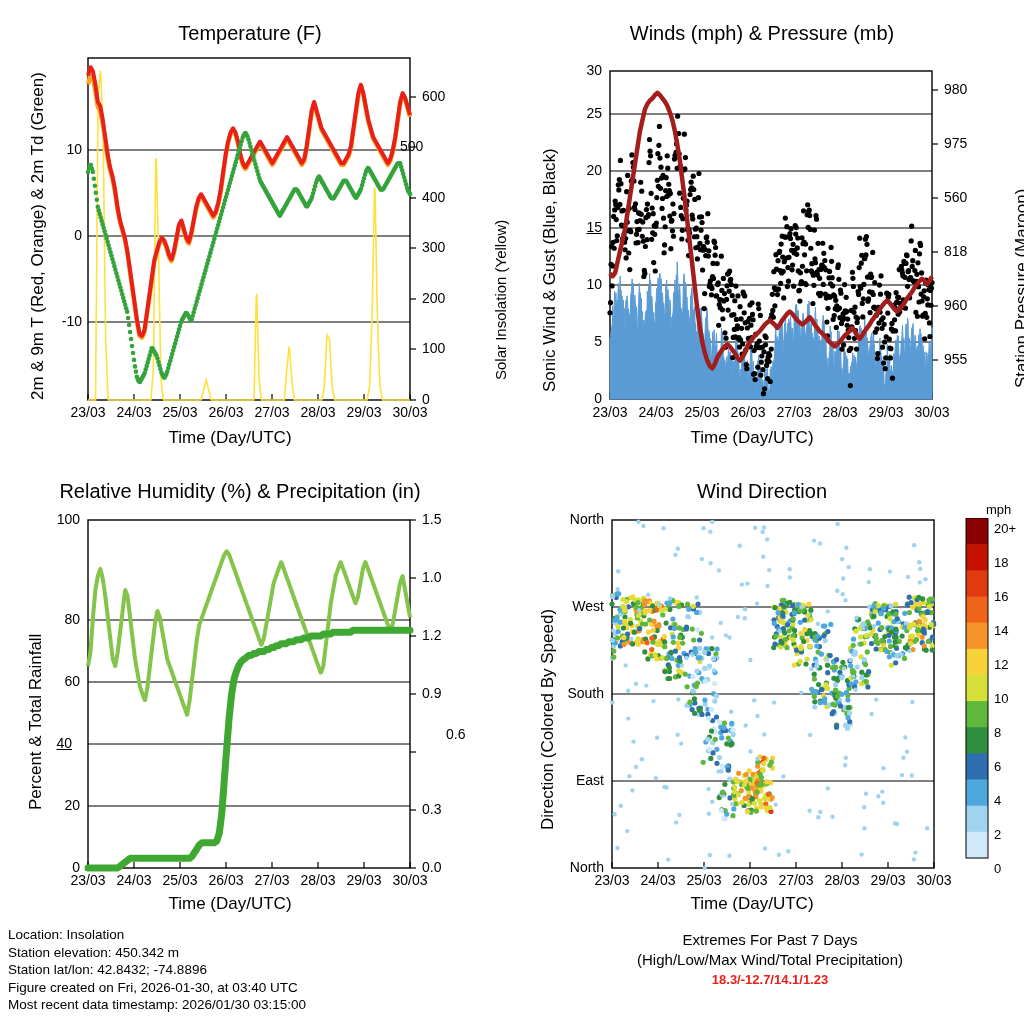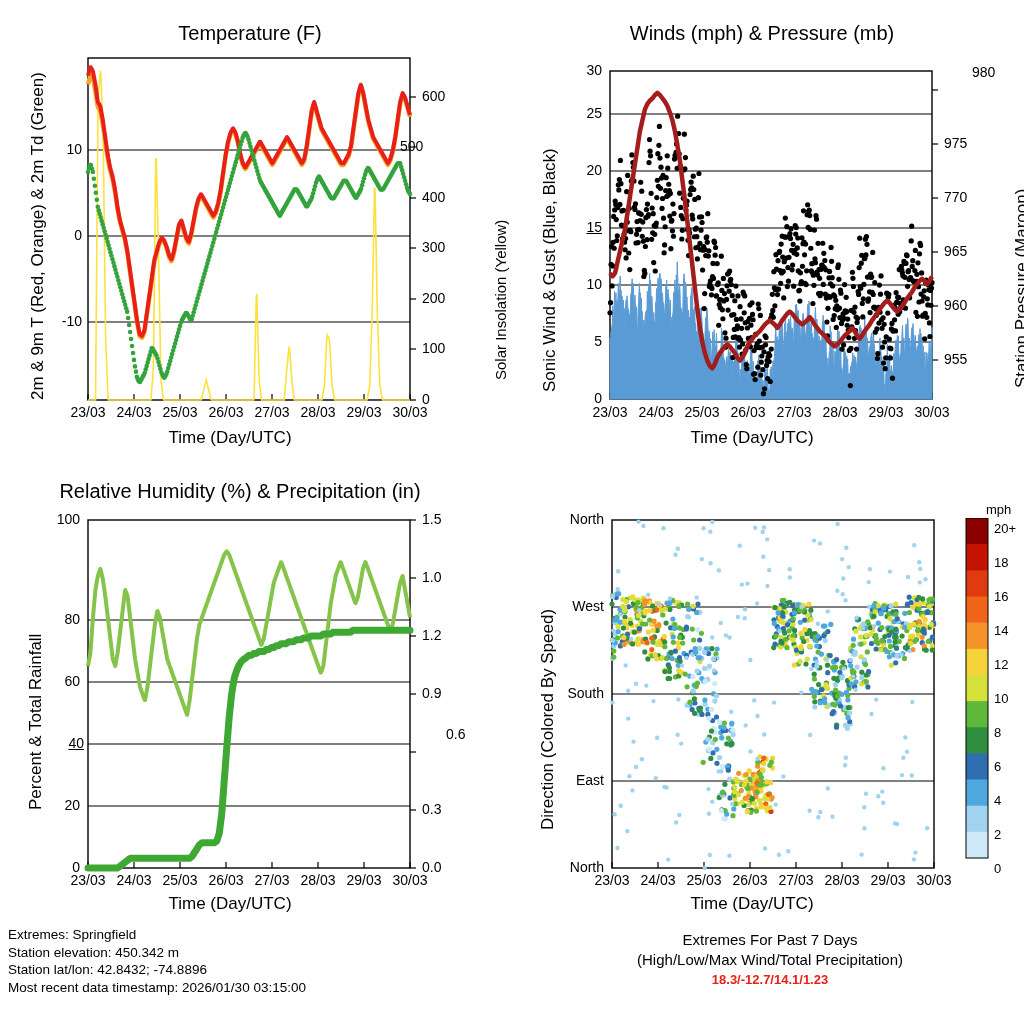--- a/index.html
+++ b/index.html
@@ -1085,24 +1085,24 @@
   <div class="tick" style="position:absolute;left:58px;top:390px;width:32px;text-align:right;">0</div>
   <div class="tick" style="position:absolute;left:58px;top:333px;width:32px;text-align:right;">5</div>
   <div class="tick" style="position:absolute;left:58px;top:276px;width:32px;text-align:right;">10</div>
   <div class="tick" style="position:absolute;left:58px;top:219px;width:32px;text-align:right;text-decoration:underline;">15</div>
   <div class="tick" style="position:absolute;left:58px;top:162px;width:32px;text-align:right;">20</div>
   <div class="tick" style="position:absolute;left:58px;top:105px;width:32px;text-align:right;">25</div>
   <div class="tick" style="position:absolute;left:58px;top:62px;width:32px;text-align:right;">30</div>
 
   <div class="tick" style="position:absolute;left:432px;top:351px;">955</div>
   <div class="tick" style="position:absolute;left:432px;top:297px;">960</div>
-  <div class="tick" style="position:absolute;left:432px;top:243px;">965</div>
-  <div class="tick" style="position:absolute;left:432px;top:189px;">770</div>
+  <div class="tick" style="position:absolute;left:432px;top:243px;">818</div>
+  <div class="tick" style="position:absolute;left:432px;top:189px;">560</div>
   <div class="tick" style="position:absolute;left:432px;top:135px;">975</div>
-  <div class="tick" style="position:absolute;left:432px;top:64px;margin-left:28px;">980</div>
+  <div class="tick" style="position:absolute;left:432px;top:81px;">980</div>
 
   <div class="tick" style="position:absolute;left:78px;top:404px;width:40px;text-align:center;">23/03</div>
   <div class="tick" style="position:absolute;left:124px;top:404px;width:40px;text-align:center;">24/03</div>
   <div class="tick" style="position:absolute;left:170px;top:404px;width:40px;text-align:center;">25/03</div>
   <div class="tick" style="position:absolute;left:216px;top:404px;width:40px;text-align:center;">26/03</div>
   <div class="tick" style="position:absolute;left:262px;top:404px;width:40px;text-align:center;">27/03</div>
   <div class="tick" style="position:absolute;left:308px;top:404px;width:40px;text-align:center;">28/03</div>
   <div class="tick" style="position:absolute;left:354px;top:404px;width:40px;text-align:center;">29/03</div>
   <div class="tick" style="position:absolute;left:400px;top:404px;width:40px;text-align:center;">30/03</div>
 </div>
@@ -1141,21 +1141,21 @@
       <line x1="410" y1="60" x2="416" y2="60"></line>
     </g>
     <g id="h-series">
         <path d="M88.00 206.16 L88.46 203.57 L88.92 200.98 L89.38 198.39 L89.84 195.80 L90.30 193.22 L90.76 188.21 L91.22 181.74 L91.69 175.26 L92.15 168.79 L92.61 162.32 L93.07 156.17 L93.53 150.99 L93.99 145.81 L94.45 140.63 L94.91 135.45 L95.37 130.28 L95.83 127.35 L96.29 124.76 L96.75 122.17 L97.21 119.58 L97.67 116.99 L98.13 115.04 L98.60 113.75 L99.06 112.45 L99.52 111.16 L99.98 109.87 L100.44 108.94 L100.90 110.89 L101.36 112.83 L101.82 114.77 L102.28 116.71 L102.74 118.65 L103.20 121.55 L103.66 124.79 L104.12 128.02 L104.58 131.26 L105.04 134.49 L105.51 137.96 L105.97 141.85 L106.43 145.73 L106.89 149.61 L107.35 153.50 L107.81 157.38 L108.27 161.26 L108.73 165.15 L109.19 169.03 L109.65 172.91 L110.11 176.80 L110.57 180.68 L111.03 184.56 L111.49 188.45 L111.95 192.33 L112.41 196.21 L112.88 199.50 L113.34 200.79 L113.80 202.09 L114.26 203.38 L114.72 204.68 L115.18 205.97 L115.64 203.95 L116.10 201.36 L116.56 198.77 L117.02 196.18 L117.48 193.59 L117.94 190.39 L118.40 186.50 L118.86 182.62 L119.32 178.74 L119.79 174.85 L120.25 170.97 L120.71 167.09 L121.17 163.21 L121.63 159.32 L122.09 155.44 L122.55 151.56 L123.01 147.67 L123.47 143.79 L123.93 139.91 L124.39 136.02 L124.85 132.14 L125.31 130.05 L125.77 131.34 L126.23 132.64 L126.70 133.93 L127.16 135.23 L127.62 136.52 L128.08 140.32 L128.54 144.21 L129.00 148.09 L129.46 151.97 L129.92 155.86 L130.38 159.74 L130.84 163.62 L131.30 167.51 L131.76 171.39 L132.22 175.27 L132.68 179.16 L133.14 183.04 L133.61 186.92 L134.07 190.81 L134.53 194.69 L134.99 198.57 L135.45 201.37 L135.91 203.96 L136.37 206.55 L136.83 209.14 L137.29 211.73 L137.75 214.31 L138.21 216.90 L138.67 219.49 L139.13 222.08 L139.59 224.67 L140.05 227.15 L140.52 228.44 L140.98 229.74 L141.44 231.03 L141.90 232.33 L142.36 233.62 L142.82 234.92 L143.28 236.21 L143.74 237.50 L144.20 238.80 L144.66 240.09 L145.12 240.10 L145.58 237.51 L146.04 234.93 L146.50 232.34 L146.96 229.75 L147.42 227.16 L147.89 223.34 L148.35 219.45 L148.81 215.57 L149.27 211.69 L149.73 207.80 L150.19 203.92 L150.65 200.04 L151.11 196.15 L151.57 192.27 L152.03 188.39 L152.49 184.50 L152.95 180.62 L153.41 176.74 L153.87 172.85 L154.33 168.97 L154.80 165.09 L155.26 162.27 L155.72 159.68 L156.18 157.09 L156.64 154.50 L157.10 151.91 L157.56 151.06 L158.02 152.35 L158.48 153.65 L158.94 154.94 L159.40 156.24 L159.86 157.62 L160.32 160.21 L160.78 162.80 L161.24 165.39 L161.71 167.97 L162.17 170.56 L162.63 173.15 L163.09 175.74 L163.55 178.33 L164.01 180.92 L164.47 183.51 L164.93 186.10 L165.39 188.69 L165.85 191.27 L166.31 193.86 L166.77 196.45 L167.23 199.04 L167.69 200.41 L168.15 201.71 L168.62 203.00 L169.08 204.30 L169.54 205.59 L170.00 206.89 L170.46 208.18 L170.92 209.48 L171.38 210.77 L171.84 212.06 L172.30 213.36 L172.76 214.65 L173.22 215.95 L173.68 217.24 L174.14 218.54 L174.60 219.83 L175.06 221.13 L175.53 222.42 L175.99 223.71 L176.45 225.01 L176.91 226.30 L177.37 227.60 L177.83 228.89 L178.29 230.19 L178.75 231.48 L179.21 232.78 L179.67 234.07 L180.13 235.36 L180.59 236.66 L181.05 237.95 L181.51 239.25 L181.97 240.54 L182.43 241.84 L182.90 243.13 L183.36 244.43 L183.82 245.72 L184.28 247.01 L184.74 248.31 L185.20 249.60 L185.66 250.90 L186.12 252.19 L186.58 253.49 L187.04 254.78 L187.50 252.49 L187.96 249.90 L188.42 247.31 L188.88 244.72 L189.34 242.13 L189.81 238.84 L190.27 234.96 L190.73 231.07 L191.19 227.19 L191.65 223.31 L192.11 219.42 L192.57 215.54 L193.03 211.66 L193.49 207.77 L193.95 203.89 L194.41 200.01 L194.87 196.12 L195.33 192.24 L195.79 188.36 L196.25 184.47 L196.72 180.59 L197.18 177.24 L197.64 174.66 L198.10 172.07 L198.56 169.48 L199.02 166.89 L199.48 164.35 L199.94 163.06 L200.40 161.76 L200.86 160.47 L201.32 159.17 L201.78 157.88 L202.24 156.58 L202.70 155.29 L203.16 153.99 L203.63 152.70 L204.09 151.41 L204.55 150.11 L205.01 148.82 L205.47 147.52 L205.93 146.23 L206.39 144.93 L206.85 143.64 L207.31 142.35 L207.77 141.05 L208.23 139.76 L208.69 138.46 L209.15 137.17 L209.61 135.87 L210.07 134.58 L210.54 133.28 L211.00 131.99 L211.46 130.70 L211.92 129.40 L212.38 128.11 L212.84 126.81 L213.30 125.52 L213.76 124.22 L214.22 122.93 L214.68 121.63 L215.14 120.34 L215.60 119.05 L216.06 117.75 L216.52 116.46 L216.98 115.16 L217.44 113.87 L217.91 112.57 L218.37 111.28 L218.83 109.98 L219.29 108.69 L219.75 107.40 L220.21 106.10 L220.67 104.81 L221.13 103.51 L221.59 102.22 L222.05 100.92 L222.51 99.63 L222.97 98.33 L223.43 97.04 L223.89 95.75 L224.35 94.63 L224.82 93.98 L225.28 93.33 L225.74 92.68 L226.20 92.04 L226.66 91.39 L227.12 91.90 L227.58 92.54 L228.04 93.19 L228.50 93.84 L228.96 94.49 L229.42 95.47 L229.88 96.76 L230.34 98.06 L230.80 99.35 L231.26 100.64 L231.73 101.94 L232.19 103.23 L232.65 104.53 L233.11 105.82 L233.57 107.12 L234.03 108.41 L234.49 109.71 L234.95 111.00 L235.41 112.29 L235.87 113.59 L236.33 114.88 L236.79 116.18 L237.25 117.47 L237.71 118.77 L238.17 120.06 L238.64 121.36 L239.10 122.65 L239.56 123.94 L240.02 125.24 L240.48 126.53 L240.94 127.83 L241.40 129.12 L241.86 130.42 L242.32 131.71 L242.78 133.01 L243.24 134.30 L243.70 135.59 L244.16 136.89 L244.62 138.18 L245.08 139.48 L245.55 140.77 L246.01 142.07 L246.47 143.36 L246.93 144.66 L247.39 145.95 L247.85 147.24 L248.31 148.54 L248.77 149.83 L249.23 151.13 L249.69 152.42 L250.15 153.72 L250.61 155.01 L251.07 156.30 L251.53 157.60 L251.99 158.89 L252.45 160.19 L252.92 161.48 L253.38 162.78 L253.84 164.07 L254.30 165.37 L254.76 166.66 L255.22 167.95 L255.68 169.25 L256.14 170.54 L256.60 171.84 L257.06 173.13 L257.52 174.43 L257.98 175.72 L258.44 177.02 L258.90 178.31 L259.36 179.60 L259.83 180.90 L260.29 182.19 L260.75 183.49 L261.21 184.78 L261.67 184.48 L262.13 183.19 L262.59 181.89 L263.05 180.60 L263.51 179.31 L263.97 177.70 L264.43 175.11 L264.89 172.52 L265.35 169.94 L265.81 167.35 L266.27 164.76 L266.74 162.17 L267.20 159.58 L267.66 156.99 L268.12 154.40 L268.58 151.81 L269.04 149.23 L269.50 146.64 L269.96 144.05 L270.42 141.46 L270.88 138.87 L271.34 136.28 L271.80 133.69 L272.26 131.10 L272.72 128.51 L273.18 125.93 L273.65 123.34 L274.11 121.69 L274.57 120.40 L275.03 119.11 L275.49 117.81 L275.95 116.52 L276.41 115.22 L276.87 113.93 L277.33 112.63 L277.79 111.34 L278.25 110.04 L278.71 108.75 L279.17 107.46 L279.63 106.16 L280.09 104.87 L280.56 103.57 L281.02 102.28 L281.48 102.54 L281.94 103.83 L282.40 105.13 L282.86 106.42 L283.32 107.71 L283.78 109.01 L284.24 110.30 L284.70 111.60 L285.16 112.89 L285.62 114.19 L286.08 115.48 L286.54 116.78 L287.00 118.07 L287.46 119.36 L287.93 120.66 L288.39 121.95 L288.85 123.25 L289.31 124.54 L289.77 125.84 L290.23 127.13 L290.69 128.43 L291.15 129.72 L291.61 131.01 L292.07 132.31 L292.53 133.60 L292.99 134.90 L293.45 136.19 L293.91 137.49 L294.37 138.78 L294.84 140.07 L295.30 141.37 L295.76 142.66 L296.22 143.96 L296.68 145.25 L297.14 146.55 L297.60 147.84 L298.06 149.14 L298.52 150.43 L298.98 151.72 L299.44 153.02 L299.90 154.31 L300.36 155.61 L300.82 156.90 L301.28 158.20 L301.75 159.49 L302.21 160.79 L302.67 162.08 L303.13 163.37 L303.59 164.67 L304.05 165.96 L304.51 167.26 L304.97 168.55 L305.43 169.85 L305.89 171.14 L306.35 172.44 L306.81 173.73 L307.27 175.02 L307.73 176.32 L308.19 177.61 L308.66 178.91 L309.12 180.20 L309.58 181.50 L310.04 182.79 L310.50 184.09 L310.96 185.38 L311.42 186.67 L311.88 187.97 L312.34 189.26 L312.80 190.56 L313.26 191.85 L313.72 193.15 L314.18 194.44 L314.64 195.73 L315.10 197.03 L315.57 198.32 L316.03 199.62 L316.49 200.91 L316.95 202.21 L317.41 203.50 L317.87 204.80 L318.33 206.09 L318.79 207.38 L319.25 208.68 L319.71 209.97 L320.17 211.27 L320.63 212.56 L321.09 212.38 L321.55 211.09 L322.01 209.79 L322.47 208.50 L322.94 207.21 L323.40 205.41 L323.86 201.53 L324.32 197.65 L324.78 193.76 L325.24 189.88 L325.70 186.00 L326.16 182.11 L326.62 178.23 L327.08 174.35 L327.54 170.46 L328.00 166.58 L328.46 162.70 L328.92 158.81 L329.38 154.93 L329.85 151.05 L330.31 147.16 L330.77 143.36 L331.23 140.77 L331.69 138.18 L332.15 135.59 L332.61 133.01 L333.07 130.42 L333.53 127.83 L333.99 125.24 L334.45 122.65 L334.91 120.06 L335.37 117.47 L335.83 115.28 L336.29 113.99 L336.76 112.69 L337.22 111.40 L337.68 110.10 L338.14 108.81 L338.60 107.52 L339.06 106.22 L339.52 104.93 L339.98 103.63 L340.44 102.34 L340.90 102.48 L341.36 103.77 L341.82 105.07 L342.28 106.36 L342.74 107.65 L343.20 108.95 L343.67 110.24 L344.13 111.54 L344.59 112.83 L345.05 114.13 L345.51 115.42 L345.97 116.72 L346.43 118.01 L346.89 119.30 L347.35 120.60 L347.81 121.89 L348.27 123.19 L348.73 124.48 L349.19 125.78 L349.65 127.07 L350.11 128.37 L350.58 129.66 L351.04 130.95 L351.50 132.25 L351.96 133.54 L352.42 134.84 L352.88 136.13 L353.34 137.43 L353.80 138.72 L354.26 140.02 L354.72 141.31 L355.18 142.60 L355.64 143.14 L356.10 141.85 L356.56 140.55 L357.02 139.26 L357.48 137.96 L357.95 136.67 L358.41 134.19 L358.87 131.60 L359.33 129.01 L359.79 126.42 L360.25 123.83 L360.71 121.25 L361.17 118.66 L361.63 116.07 L362.09 113.48 L362.55 110.89 L363.01 108.51 L363.47 107.22 L363.93 105.92 L364.39 104.63 L364.86 103.33 L365.32 102.04 L365.78 102.78 L366.24 104.07 L366.70 105.36 L367.16 106.66 L367.62 107.95 L368.08 109.25 L368.54 110.54 L369.00 111.84 L369.46 113.13 L369.92 114.43 L370.38 115.72 L370.84 117.01 L371.30 118.31 L371.77 119.60 L372.23 120.90 L372.69 122.19 L373.15 123.49 L373.61 124.78 L374.07 126.08 L374.53 127.37 L374.99 128.66 L375.45 129.96 L375.91 131.25 L376.37 132.55 L376.83 133.84 L377.29 135.14 L377.75 136.43 L378.21 137.72 L378.68 139.02 L379.14 140.31 L379.60 141.61 L380.06 142.90 L380.52 144.20 L380.98 145.49 L381.44 146.79 L381.90 148.08 L382.36 149.37 L382.82 150.67 L383.28 151.96 L383.74 153.26 L384.20 154.55 L384.66 155.85 L385.12 157.14 L385.59 158.44 L386.05 159.73 L386.51 161.02 L386.97 162.32 L387.43 163.61 L387.89 164.91 L388.35 166.20 L388.81 167.50 L389.27 168.79 L389.73 170.09 L390.19 171.34 L390.65 170.05 L391.11 168.75 L391.57 167.46 L392.03 166.16 L392.49 164.87 L392.96 162.75 L393.42 160.16 L393.88 157.57 L394.34 154.98 L394.80 152.39 L395.26 149.80 L395.72 147.21 L396.18 144.63 L396.64 142.04 L397.10 139.45 L397.56 136.86 L398.02 134.27 L398.48 131.68 L398.94 129.09 L399.40 126.50 L399.87 123.91 L400.33 121.98 L400.79 120.69 L401.25 119.39 L401.71 118.10 L402.17 116.81 L402.63 116.02 L403.09 118.61 L403.55 121.20 L404.01 123.79 L404.47 126.37 L404.93 128.96 L405.39 131.55 L405.85 134.14 L406.31 136.73 L406.78 139.32 L407.24 141.91 L407.70 144.50 L408.16 147.08 L408.62 149.67 L409.08 152.26 L409.54 154.85 L410.00 157.44" fill="none" stroke="#84c44a" stroke-width="4" stroke-linejoin="round"></path>
         <path d="M88.00 408.00 L88.46 408.00 L88.92 408.00 L89.38 408.00 L89.84 408.00 L90.30 408.00 L90.76 408.00 L91.22 408.00 L91.69 408.00 L92.15 408.00 L92.61 408.00 L93.07 408.00 L93.53 408.00 L93.99 408.00 L94.45 408.00 L94.91 408.00 L95.37 408.00 L95.83 408.00 L96.29 408.00 L96.75 408.00 L97.21 408.00 L97.67 408.00 L98.13 408.00 L98.60 408.00 L99.06 408.00 L99.52 408.00 L99.98 408.00 L100.44 408.00 L100.90 408.00 L101.36 408.00 L101.82 408.00 L102.28 408.00 L102.74 408.00 L103.20 408.00 L103.66 408.00 L104.12 408.00 L104.58 408.00 L105.04 408.00 L105.51 408.00 L105.97 408.00 L106.43 408.00 L106.89 408.00 L107.35 408.00 L107.81 408.00 L108.27 408.00 L108.73 408.00 L109.19 408.00 L109.65 408.00 L110.11 408.00 L110.57 408.00 L111.03 408.00 L111.49 408.00 L111.95 408.00 L112.41 408.00 L112.88 408.00 L113.34 408.00 L113.80 408.00 L114.26 408.00 L114.72 408.00 L115.18 408.00 L115.64 408.00 L116.10 408.00 L116.56 408.00 L117.02 408.00 L117.48 408.00 L117.94 407.83 L118.40 407.47 L118.86 407.11 L119.32 406.75 L119.79 406.39 L120.25 406.03 L120.71 405.67 L121.17 405.31 L121.63 404.95 L122.09 404.59 L122.55 404.23 L123.01 403.87 L123.47 403.51 L123.93 403.15 L124.39 402.79 L124.85 402.44 L125.31 402.08 L125.77 401.72 L126.23 401.36 L126.70 401.00 L127.16 400.64 L127.62 400.28 L128.08 399.92 L128.54 399.56 L129.00 399.20 L129.46 398.84 L129.92 398.48 L130.38 398.33 L130.84 398.33 L131.30 398.33 L131.76 398.33 L132.22 398.33 L132.68 398.33 L133.14 398.33 L133.61 398.33 L134.07 398.33 L134.53 398.33 L134.99 398.33 L135.45 398.33 L135.91 398.33 L136.37 398.33 L136.83 398.33 L137.29 398.33 L137.75 398.33 L138.21 398.33 L138.67 398.33 L139.13 398.33 L139.59 398.33 L140.05 398.33 L140.52 398.33 L140.98 398.33 L141.44 398.33 L141.90 398.33 L142.36 398.33 L142.82 398.33 L143.28 398.33 L143.74 398.33 L144.20 398.33 L144.66 398.33 L145.12 398.33 L145.58 398.33 L146.04 398.33 L146.50 398.33 L146.96 398.33 L147.42 398.33 L147.89 398.33 L148.35 398.33 L148.81 398.33 L149.27 398.33 L149.73 398.33 L150.19 398.33 L150.65 398.33 L151.11 398.33 L151.57 398.33 L152.03 398.33 L152.49 398.33 L152.95 398.33 L153.41 398.33 L153.87 398.33 L154.33 398.33 L154.80 398.33 L155.26 398.33 L155.72 398.33 L156.18 398.33 L156.64 398.33 L157.10 398.33 L157.56 398.33 L158.02 398.33 L158.48 398.33 L158.94 398.33 L159.40 398.33 L159.86 398.33 L160.32 398.33 L160.78 398.33 L161.24 398.33 L161.71 398.33 L162.17 398.33 L162.63 398.33 L163.09 398.33 L163.55 398.33 L164.01 398.33 L164.47 398.33 L164.93 398.33 L165.39 398.33 L165.85 398.33 L166.31 398.33 L166.77 398.33 L167.23 398.33 L167.69 398.33 L168.15 398.33 L168.62 398.33 L169.08 398.33 L169.54 398.33 L170.00 398.33 L170.46 398.33 L170.92 398.33 L171.38 398.33 L171.84 398.33 L172.30 398.33 L172.76 398.33 L173.22 398.33 L173.68 398.33 L174.14 398.33 L174.60 398.33 L175.06 398.33 L175.53 398.33 L175.99 398.33 L176.45 398.33 L176.91 398.33 L177.37 398.33 L177.83 398.33 L178.29 398.33 L178.75 398.33 L179.21 398.33 L179.67 398.33 L180.13 398.33 L180.59 398.33 L181.05 398.33 L181.51 398.33 L181.97 398.33 L182.43 398.33 L182.90 398.33 L183.36 398.33 L183.82 398.33 L184.28 398.33 L184.74 398.33 L185.20 398.33 L185.66 398.33 L186.12 398.33 L186.58 398.33 L187.04 398.33 L187.50 398.33 L187.96 398.33 L188.42 398.33 L188.88 398.33 L189.34 398.33 L189.81 398.14 L190.27 397.78 L190.73 397.42 L191.19 397.06 L191.65 396.70 L192.11 396.28 L192.57 395.56 L193.03 394.84 L193.49 394.12 L193.95 393.40 L194.41 392.68 L194.87 391.96 L195.33 391.24 L195.79 390.53 L196.25 389.81 L196.72 389.09 L197.18 388.37 L197.64 387.65 L198.10 386.93 L198.56 386.21 L199.02 385.49 L199.48 384.79 L199.94 384.43 L200.40 384.07 L200.86 383.71 L201.32 383.35 L201.78 382.99 L202.24 382.87 L202.70 382.87 L203.16 382.87 L203.63 382.87 L204.09 382.87 L204.55 382.87 L205.01 382.87 L205.47 382.87 L205.93 382.87 L206.39 382.87 L206.85 382.87 L207.31 382.87 L207.77 382.87 L208.23 382.87 L208.69 382.87 L209.15 382.87 L209.61 382.87 L210.07 382.87 L210.54 382.87 L211.00 382.87 L211.46 382.87 L211.92 382.87 L212.38 382.87 L212.84 382.87 L213.30 382.87 L213.76 382.87 L214.22 382.87 L214.68 382.59 L215.14 382.23 L215.60 381.87 L216.06 381.51 L216.52 381.15 L216.98 380.36 L217.44 378.92 L217.91 377.48 L218.37 376.04 L218.83 374.61 L219.29 373.12 L219.75 369.52 L220.21 365.93 L220.67 362.33 L221.13 358.73 L221.59 355.14 L222.05 349.92 L222.51 343.80 L222.97 337.69 L223.43 331.58 L223.89 325.47 L224.35 319.35 L224.82 313.24 L225.28 307.13 L225.74 301.02 L226.20 294.90 L226.66 288.79 L227.12 283.00 L227.58 277.25 L228.04 271.49 L228.50 265.74 L228.96 259.99 L229.42 254.98 L229.88 250.66 L230.34 246.35 L230.80 242.03 L231.26 237.72 L231.73 233.60 L232.19 230.73 L232.65 227.85 L233.11 224.97 L233.57 222.10 L234.03 219.22 L234.49 217.44 L234.95 216.00 L235.41 214.56 L235.87 213.12 L236.33 211.69 L236.79 210.39 L237.25 209.31 L237.71 208.23 L238.17 207.15 L238.64 206.07 L239.10 204.99 L239.56 204.28 L240.02 203.56 L240.48 202.84 L240.94 202.12 L241.40 201.40 L241.86 200.91 L242.32 200.55 L242.78 200.19 L243.24 199.83 L243.70 199.47 L244.16 199.11 L244.62 198.75 L245.08 198.39 L245.55 198.03 L246.01 197.67 L246.47 197.31 L246.93 196.95 L247.39 196.59 L247.85 196.23 L248.31 195.87 L248.77 195.51 L249.23 195.33 L249.69 195.33 L250.15 195.33 L250.61 195.33 L251.07 195.33 L251.53 195.29 L251.99 194.93 L252.45 194.57 L252.92 194.21 L253.38 193.85 L253.84 193.49 L254.30 193.40 L254.76 193.40 L255.22 193.40 L255.68 193.40 L256.14 193.40 L256.60 193.27 L257.06 192.91 L257.52 192.55 L257.98 192.19 L258.44 191.83 L258.90 191.47 L259.36 191.47 L259.83 191.47 L260.29 191.47 L260.75 191.47 L261.21 191.47 L261.67 191.47 L262.13 191.47 L262.59 191.47 L263.05 191.47 L263.51 191.47 L263.97 191.38 L264.43 191.02 L264.89 190.66 L265.35 190.30 L265.81 189.94 L266.27 189.58 L266.74 189.53 L267.20 189.53 L267.66 189.53 L268.12 189.53 L268.58 189.53 L269.04 189.36 L269.50 189.00 L269.96 188.64 L270.42 188.28 L270.88 187.92 L271.34 187.60 L271.80 187.60 L272.26 187.60 L272.72 187.60 L273.18 187.60 L273.65 187.60 L274.11 187.34 L274.57 186.98 L275.03 186.62 L275.49 186.26 L275.95 185.90 L276.41 185.67 L276.87 185.67 L277.33 185.67 L277.79 185.67 L278.25 185.67 L278.71 185.67 L279.17 185.32 L279.63 184.96 L280.09 184.60 L280.56 184.24 L281.02 183.88 L281.48 183.73 L281.94 183.73 L282.40 183.73 L282.86 183.73 L283.32 183.73 L283.78 183.73 L284.24 183.73 L284.70 183.73 L285.16 183.73 L285.62 183.73 L286.08 183.73 L286.54 183.43 L287.00 183.07 L287.46 182.71 L287.93 182.35 L288.39 181.99 L288.85 181.80 L289.31 181.80 L289.77 181.80 L290.23 181.80 L290.69 181.80 L291.15 181.80 L291.61 181.80 L292.07 181.80 L292.53 181.80 L292.99 181.80 L293.45 181.80 L293.91 181.54 L294.37 181.18 L294.84 180.82 L295.30 180.46 L295.76 180.10 L296.22 179.87 L296.68 179.87 L297.14 179.87 L297.60 179.87 L298.06 179.87 L298.52 179.87 L298.98 179.87 L299.44 179.87 L299.90 179.87 L300.36 179.87 L300.82 179.87 L301.28 179.66 L301.75 179.30 L302.21 178.94 L302.67 178.58 L303.13 178.22 L303.59 177.93 L304.05 177.93 L304.51 177.93 L304.97 177.93 L305.43 177.93 L305.89 177.93 L306.35 177.93 L306.81 177.93 L307.27 177.93 L307.73 177.93 L308.19 177.93 L308.66 177.77 L309.12 177.41 L309.58 177.05 L310.04 176.69 L310.50 176.33 L310.96 176.00 L311.42 176.00 L311.88 176.00 L312.34 176.00 L312.80 176.00 L313.26 176.00 L313.72 176.00 L314.18 176.00 L314.64 176.00 L315.10 176.00 L315.57 176.00 L316.03 176.00 L316.49 176.00 L316.95 176.00 L317.41 176.00 L317.87 176.00 L318.33 176.00 L318.79 176.00 L319.25 176.00 L319.71 176.00 L320.17 176.00 L320.63 176.00 L321.09 175.80 L321.55 175.44 L322.01 175.08 L322.47 174.72 L322.94 174.36 L323.40 174.07 L323.86 174.07 L324.32 174.07 L324.78 174.07 L325.24 174.07 L325.70 174.07 L326.16 174.07 L326.62 174.07 L327.08 174.07 L327.54 174.07 L328.00 174.07 L328.46 174.07 L328.92 174.07 L329.38 174.07 L329.85 174.07 L330.31 174.07 L330.77 174.04 L331.23 173.68 L331.69 173.33 L332.15 172.97 L332.61 172.61 L333.07 172.25 L333.53 172.13 L333.99 172.13 L334.45 172.13 L334.91 172.13 L335.37 172.13 L335.83 172.13 L336.29 172.13 L336.76 172.13 L337.22 172.13 L337.68 172.13 L338.14 172.13 L338.60 172.13 L339.06 172.13 L339.52 172.13 L339.98 172.13 L340.44 172.13 L340.90 172.13 L341.36 172.13 L341.82 172.13 L342.28 172.13 L342.74 172.13 L343.20 172.13 L343.67 172.13 L344.13 172.13 L344.59 172.13 L345.05 172.13 L345.51 172.13 L345.97 172.13 L346.43 172.13 L346.89 172.13 L347.35 172.13 L347.81 172.13 L348.27 172.13 L348.73 172.13 L349.19 172.13 L349.65 172.13 L350.11 172.13 L350.58 172.12 L351.04 171.76 L351.50 171.40 L351.96 171.04 L352.42 170.68 L352.88 170.32 L353.34 170.20 L353.80 170.20 L354.26 170.20 L354.72 170.20 L355.18 170.20 L355.64 170.20 L356.10 170.20 L356.56 170.20 L357.02 170.20 L357.48 170.20 L357.95 170.20 L358.41 170.20 L358.87 170.20 L359.33 170.20 L359.79 170.20 L360.25 170.20 L360.71 170.20 L361.17 170.20 L361.63 170.20 L362.09 170.20 L362.55 170.20 L363.01 170.20 L363.47 170.20 L363.93 170.20 L364.39 170.20 L364.86 170.20 L365.32 170.20 L365.78 170.20 L366.24 170.20 L366.70 170.20 L367.16 170.20 L367.62 170.20 L368.08 170.20 L368.54 170.20 L369.00 170.20 L369.46 170.20 L369.92 170.20 L370.38 170.20 L370.84 170.20 L371.30 170.20 L371.77 170.20 L372.23 170.20 L372.69 170.20 L373.15 170.20 L373.61 170.20 L374.07 170.20 L374.53 170.20 L374.99 170.20 L375.45 170.20 L375.91 170.20 L376.37 170.20 L376.83 170.20 L377.29 170.20 L377.75 170.20 L378.21 170.20 L378.68 170.20 L379.14 170.20 L379.60 170.20 L380.06 170.20 L380.52 170.20 L380.98 170.20 L381.44 170.20 L381.90 170.20 L382.36 170.20 L382.82 170.20 L383.28 170.20 L383.74 170.20 L384.20 170.20 L384.66 170.20 L385.12 170.20 L385.59 170.20 L386.05 170.20 L386.51 170.20 L386.97 170.20 L387.43 170.20 L387.89 170.20 L388.35 170.20 L388.81 170.20 L389.27 170.20 L389.73 170.20 L390.19 170.20 L390.65 170.20 L391.11 170.20 L391.57 170.20 L392.03 170.20 L392.49 170.20 L392.96 170.20 L393.42 170.20 L393.88 170.20 L394.34 170.20 L394.80 170.20 L395.26 170.20 L395.72 170.20 L396.18 170.20 L396.64 170.20 L397.10 170.20 L397.56 170.20 L398.02 170.20 L398.48 170.20 L398.94 170.20 L399.40 170.20 L399.87 170.20 L400.33 170.20 L400.79 170.20 L401.25 170.20 L401.71 170.20 L402.17 170.20 L402.63 170.20 L403.09 170.20 L403.55 170.20 L404.01 170.20 L404.47 170.20 L404.93 170.20 L405.39 170.20 L405.85 170.20 L406.31 170.20 L406.78 170.20 L407.24 170.20 L407.70 170.20 L408.16 170.20 L408.62 170.20 L409.08 170.20 L409.54 170.20 L410.00 170.20" fill="none" stroke="#3ea832" stroke-width="7" stroke-linejoin="round" stroke-linecap="round"></path>
       </g>
   </svg>
 
   <div class="tick" style="position:absolute;left:48px;top:399px;width:32px;text-align:right;">0</div>
   <div class="tick" style="position:absolute;left:48px;top:337px;width:32px;text-align:right;">20</div>
-  <div class="tick" style="position:absolute;left:52px;top:275px;width:32px;text-align:right;text-decoration:underline;">40</div>
+  <div class="tick" style="position:absolute;left:40px;top:275px;width:32px;text-align:right;text-decoration:underline;">40</div>
   <div class="tick" style="position:absolute;left:48px;top:213px;width:32px;text-align:right;">60</div>
   <div class="tick" style="position:absolute;left:48px;top:151px;width:32px;text-align:right;">80</div>
   <div class="tick" style="position:absolute;left:48px;top:51px;width:32px;text-align:right;">100</div>
 
   <div class="tick" style="position:absolute;left:422px;top:399px;">0.0</div>
   <div class="tick" style="position:absolute;left:422px;top:341px;">0.3</div>
   <div class="tick" style="position:absolute;left:422px;top:266px;margin-left:24px;">0.6</div>
   <div class="tick" style="position:absolute;left:422px;top:225px;">0.9</div>
   <div class="tick" style="position:absolute;left:422px;top:167px;">1.2</div>
   <div class="tick" style="position:absolute;left:422px;top:109px;">1.0</div>
@@ -1165,20 +1165,21 @@
   <div class="tick" style="position:absolute;left:114px;top:412px;width:40px;text-align:center;">24/03</div>
   <div class="tick" style="position:absolute;left:160px;top:412px;width:40px;text-align:center;">25/03</div>
   <div class="tick" style="position:absolute;left:206px;top:412px;width:40px;text-align:center;">26/03</div>
   <div class="tick" style="position:absolute;left:252px;top:412px;width:40px;text-align:center;">27/03</div>
   <div class="tick" style="position:absolute;left:298px;top:412px;width:40px;text-align:center;">28/03</div>
   <div class="tick" style="position:absolute;left:344px;top:412px;width:40px;text-align:center;">29/03</div>
   <div class="tick" style="position:absolute;left:390px;top:412px;width:40px;text-align:center;">30/03</div>
 </div>
 
 <div class="panel" style="left:512px;top:460px;width:512px;height:470px;">
+  <div class="title" style="position:absolute;left:50px;top:20px;width:400px;">Wind Direction</div>
 
   <div class="axis-label rot" style="position:absolute;left:26px;top:370px;transform:rotate(-90deg);white-space:nowrap;">Direction (Colored By Speed)</div>
   <div class="axis-label" style="position:absolute;left:40px;top:434px;width:400px;text-align:center;">Time (Day/UTC)</div>
 
   <svg width="512" height="470" style="position:absolute;left:0;top:0;">
     <g>
       <line x1="100" y1="147" x2="422" y2="147" stroke="#000" stroke-width="1"></line>
       <line x1="100" y1="234" x2="422" y2="234" stroke="#000" stroke-width="1"></line>
       <line x1="100" y1="321" x2="422" y2="321" stroke="#000" stroke-width="1"></line>
       <rect x="100" y="60" width="322" height="348" fill="none" stroke="#000" stroke-width="1.4"></rect>
@@ -2300,23 +2301,24 @@
       <div class="legend-tick" style="position: absolute; left: 482px; top: 231px;">10</div>
       <div class="legend-tick" style="position: absolute; left: 482px; top: 265px;">8</div>
       <div class="legend-tick" style="position: absolute; left: 482px; top: 299px;">6</div>
       <div class="legend-tick" style="position: absolute; left: 482px; top: 333px;">4</div>
       <div class="legend-tick" style="position: absolute; left: 482px; top: 367px;">2</div>
       <div class="legend-tick" style="position: absolute; left: 482px; top: 401px;">0</div>
     </div>
 </div>
 
 <div class="footer" style="left:8px;top:926px;width:460px;">
-  <div>Extremes: Springfield</div>
+  <div>Location: Insolation</div>
   <div>Station elevation: 450.342 m</div>
   <div>Station lat/lon: 42.8432; -74.8896</div>
+  <div>Figure created on Fri, 2026-01-30, at 03:40 UTC</div>
   <div>Most recent data timestamp: 2026/01/30 03:15:00</div>
 </div>
 
 <div class="extremes" style="left:600px;top:930px;width:340px;">
   <div>Extremes For Past 7 Days</div>
   <div>(High/Low/Max Wind/Total Precipitation)</div>
   <div class="val">18.3/-12.7/14.1/1.23</div>
 </div>
 
 </body></html>

